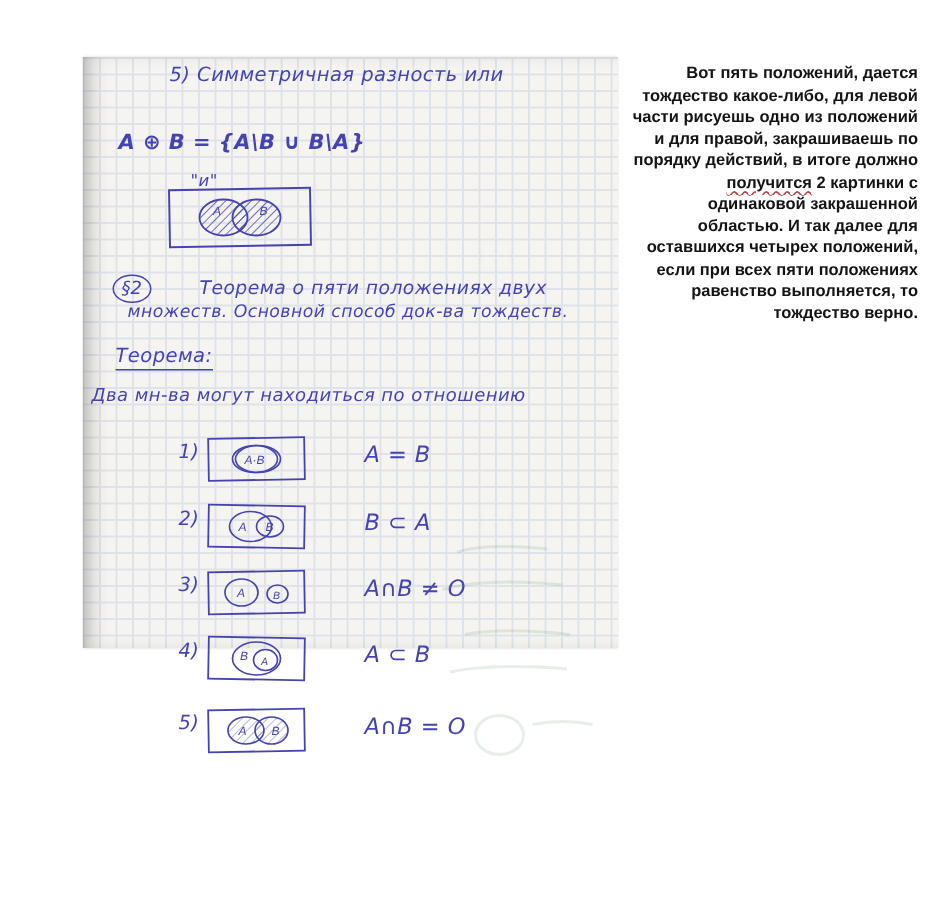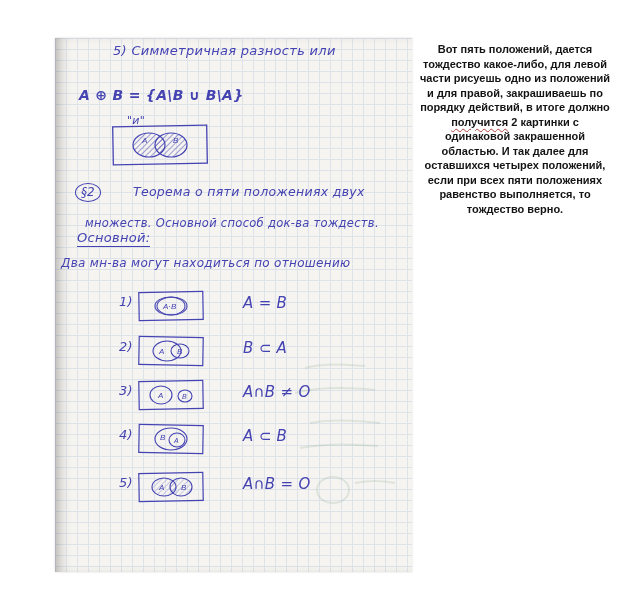--- a/index.html
+++ b/index.html
@@ -7,21 +7,21 @@
     width:617px; height:605px;
     background:#ffffff;
     font-family:"Liberation Sans", sans-serif;
     position:relative;
     overflow:hidden;
   }
   .stage { position:absolute; inset:0; }
 
   
   .notebook {
-    position:absolute; left:55px; top:38px; width:357px; height:534px;
+    position:absolute; left:55px; top:38px; width:357px; height:394px;
     background-color:#f5f4f0;
     background-image:
       linear-gradient(#dee3ea 1px, transparent 1px),
       linear-gradient(90deg, #dee3ea 1px, transparent 1px);
     background-size:11px 11px;
     box-shadow: inset 10px 0 14px -8px rgba(60,60,60,.45), 0 0 2px rgba(0,0,0,.15);
   }
   .hw {
     position:absolute;
     font-family:"DejaVu Sans", sans-serif;
@@ -36,21 +36,21 @@
   .hw-quote  { left:72px; top:76px; font-size:11px; }
   .venn-main { position:absolute; left:56px; top:84px; }
   .sec-badge {
     position:absolute; left:20px; top:145px;
     font-family:"DejaVu Sans", sans-serif; font-style:italic;
     color:#4543b2; font-size:12px;
     border:1.3px solid #4543b2; border-radius:50%;
     padding:1px 5px 2px 5px;
   }
   .hw-head1 { left:58px; top:146px; font-size:12.5px;margin-left:20px; }
-  .hw-head2 { left:30px; top:178px; font-size:11.5px; }
+  .hw-head2 { left:30px; top:162px; font-size:11.5px; }
   .hw-theorem { left:22px; top:192px; font-size:13px; border-bottom:1.3px solid #4543b2; padding-bottom:1px; }
   .hw-stmt1 { left:6px;  top:218px; font-size:12px; }
   .hw-stmt2 { left:12px; top:233px; font-size:12px; }
 
   .pos-row { position:absolute; left:0; width:100%; height:40px; }
   .pos-num { position:absolute; left:64px; top:6px; font-size:13px; }
   .pos-diagram { position:absolute; left:82px; top:0; }
   .pos-formula { position:absolute; left:172px; top:6px; font-size:15px;margin-left:16px; }
   .row-1 { top:250px; }
   .row-2 { top:295px; }
@@ -58,21 +58,21 @@
   .row-4 { top:383px; }
   .row-5 { top:431px; }
 
   .bleed { position:absolute; inset:0; opacity:.14; pointer-events:none; }
 
   
   .note {
     position:absolute; left:418px; top:42px; width:194px;
     font-size:11px; line-height:1.32; font-weight:600; color:#141414;
     font-family:"Liberation Sans", sans-serif;
-    text-align:center;
+    text-align:right;
   }
   .spellcheck {
     text-decoration:underline wavy #b0413e;
     text-decoration-thickness:1px;
     text-underline-offset:2px;
   }
 </style>
 </head>
 <body>
 
@@ -95,21 +95,21 @@
       <ellipse cx="38" cy="23" rx="16" ry="12" fill="url(#hatch)" stroke="#4543b2" stroke-width="1.2"></ellipse>
       <ellipse cx="60" cy="23" rx="16" ry="12" fill="url(#hatch)" stroke="#4543b2" stroke-width="1.2"></ellipse>
       <text x="31" y="21" font-size="8" font-style="italic" fill="#4543b2">A</text>
       <text x="62" y="21" font-size="8" font-style="italic" fill="#4543b2">B</text>
     </svg>
 
     <span class="sec-badge">§2</span>
     <div class="hw hw-head1">Теорема о пяти положениях двух</div>
     <div class="hw hw-head2">множеств. Основной способ док-ва тождеств.</div>
 
-    <div class="hw hw-theorem">Основной:</div>
+    <div class="hw hw-theorem">Теорема:</div>
     <div class="hw hw-stmt1">Два мн-ва могут находиться по отношению</div>
 
     <div class="pos-row row-1">
       <span class="hw pos-num">1)</span>
       <svg class="pos-diagram" width="70" height="36" viewBox="0 0 70 36">
         <rect x="2" y="4" width="64" height="28" fill="none" stroke="#4543b2" stroke-width="1.2" transform="rotate(-1 34 18)"></rect>
         <ellipse cx="33" cy="18" rx="15" ry="9" fill="none" stroke="#4543b2" stroke-width="1.1"></ellipse>
         <ellipse cx="35" cy="18" rx="15" ry="9" fill="none" stroke="#4543b2" stroke-width="1.1"></ellipse>
         <text x="26" y="21" font-size="8" font-style="italic" fill="#4543b2">A·B</text>
       </svg>

